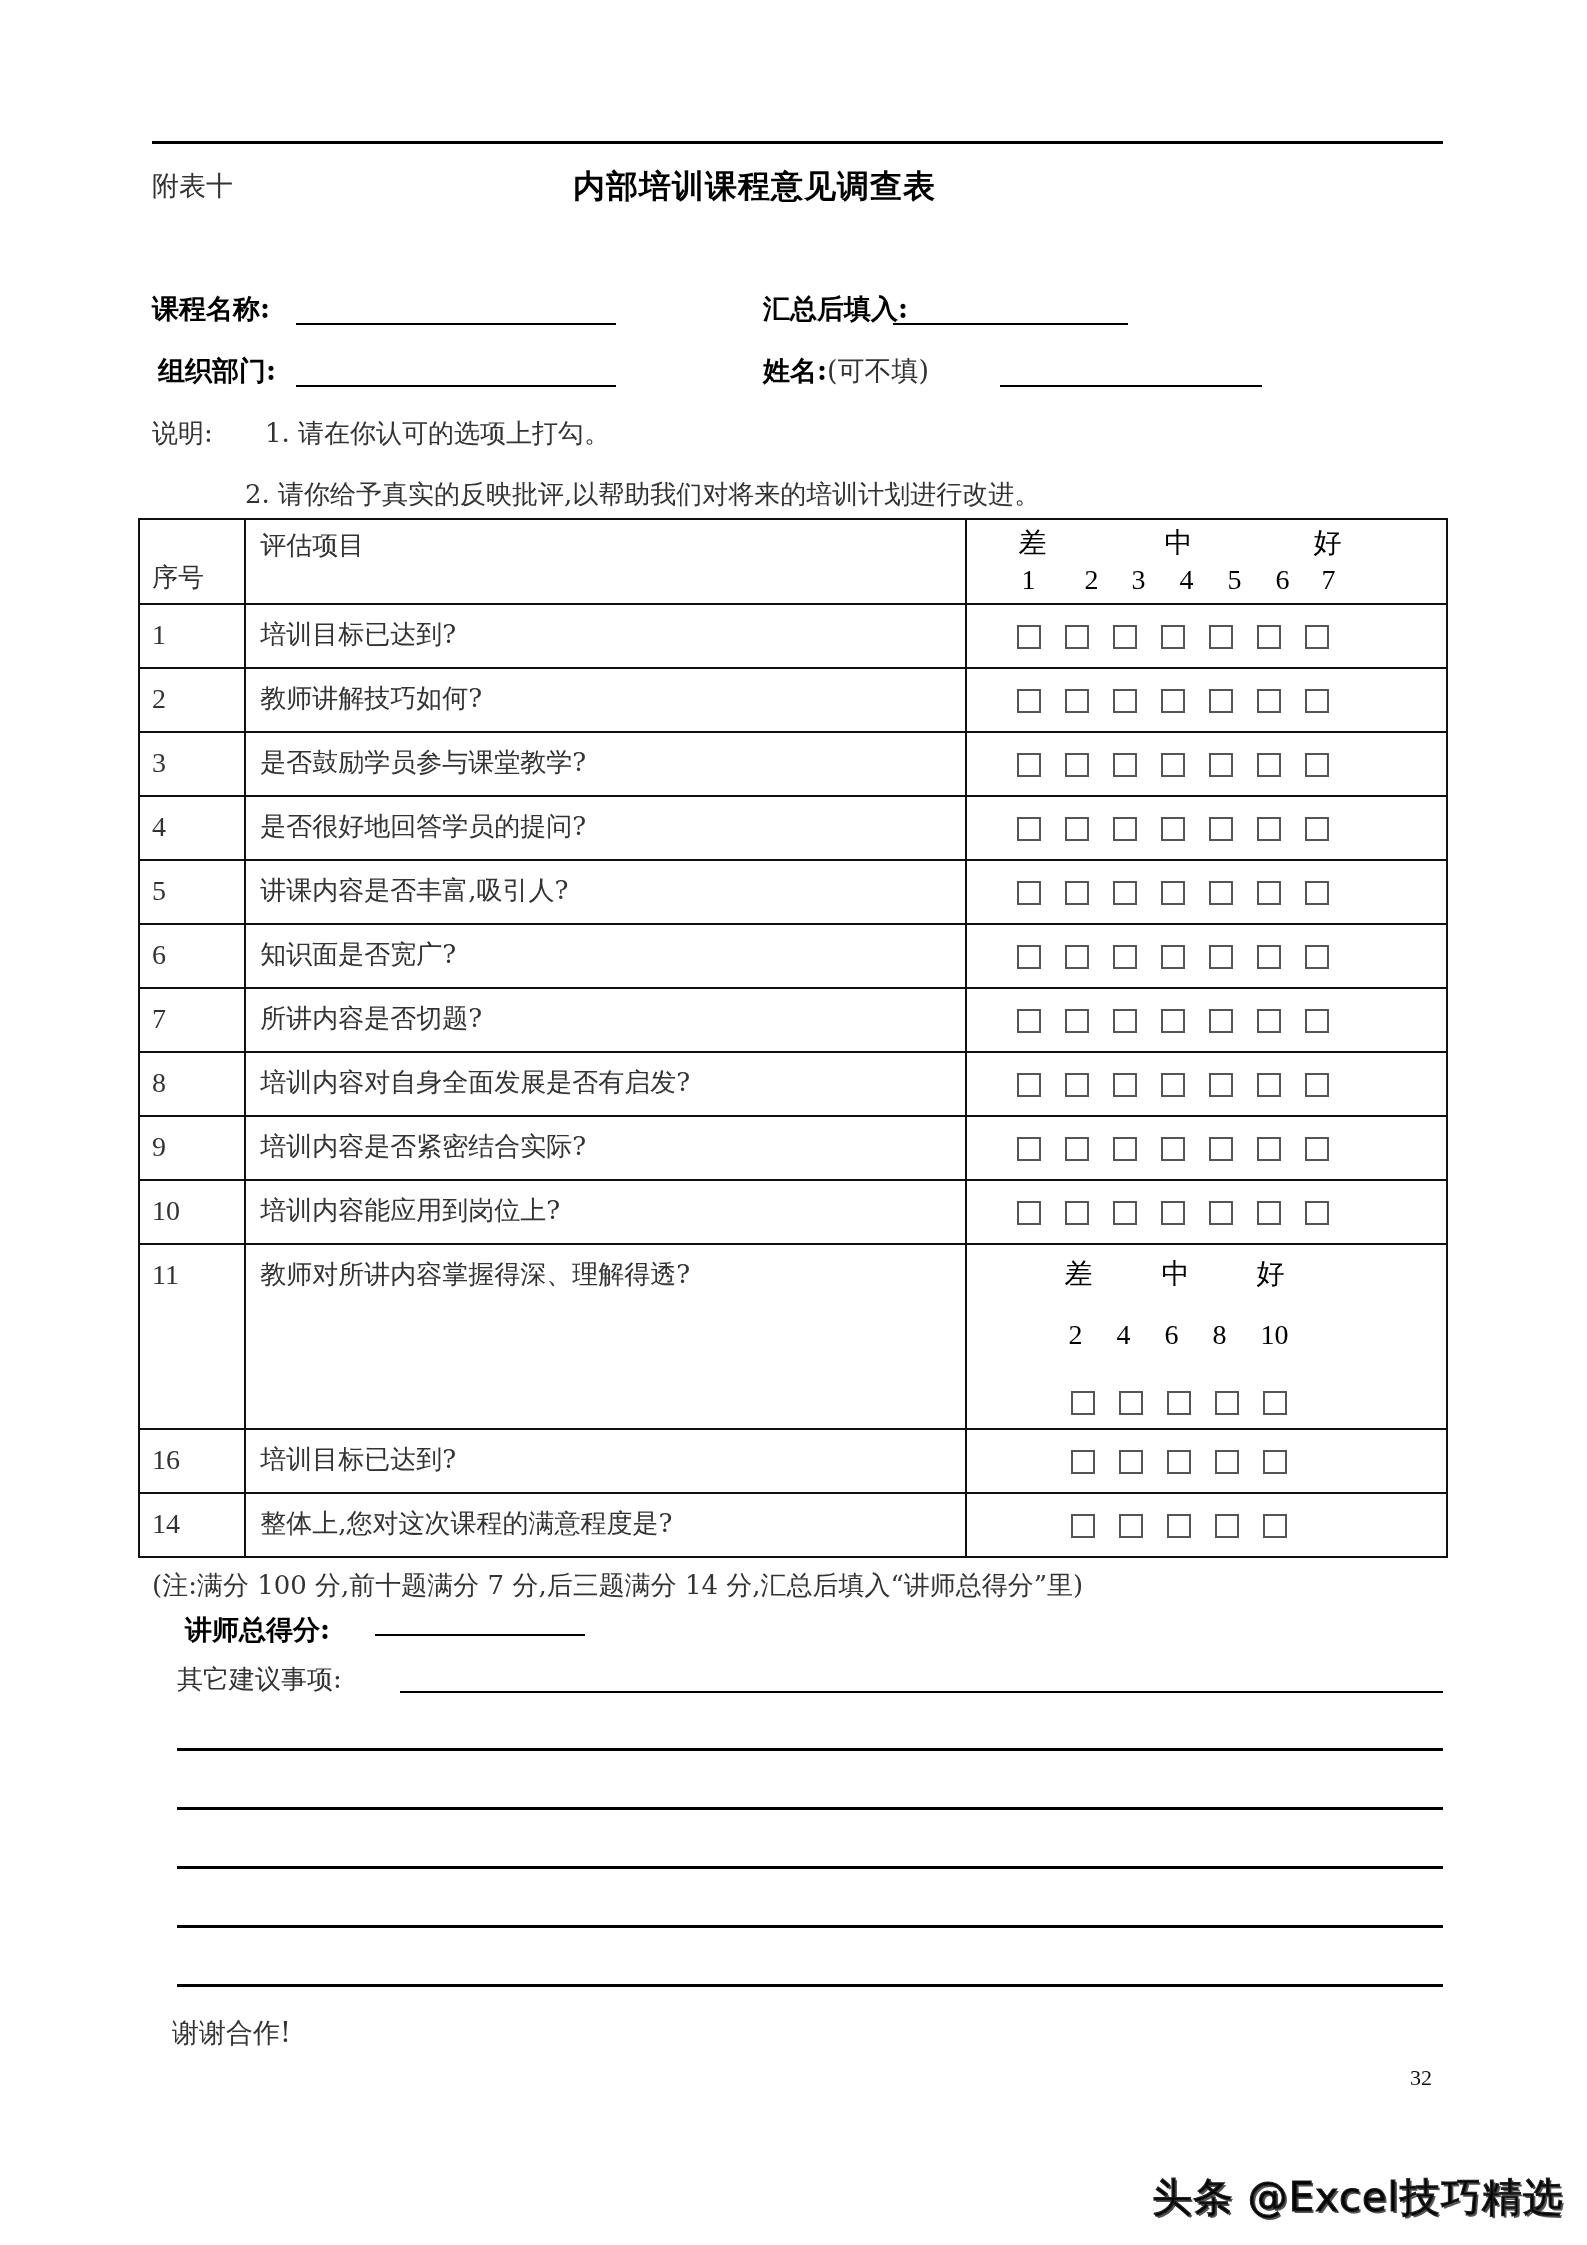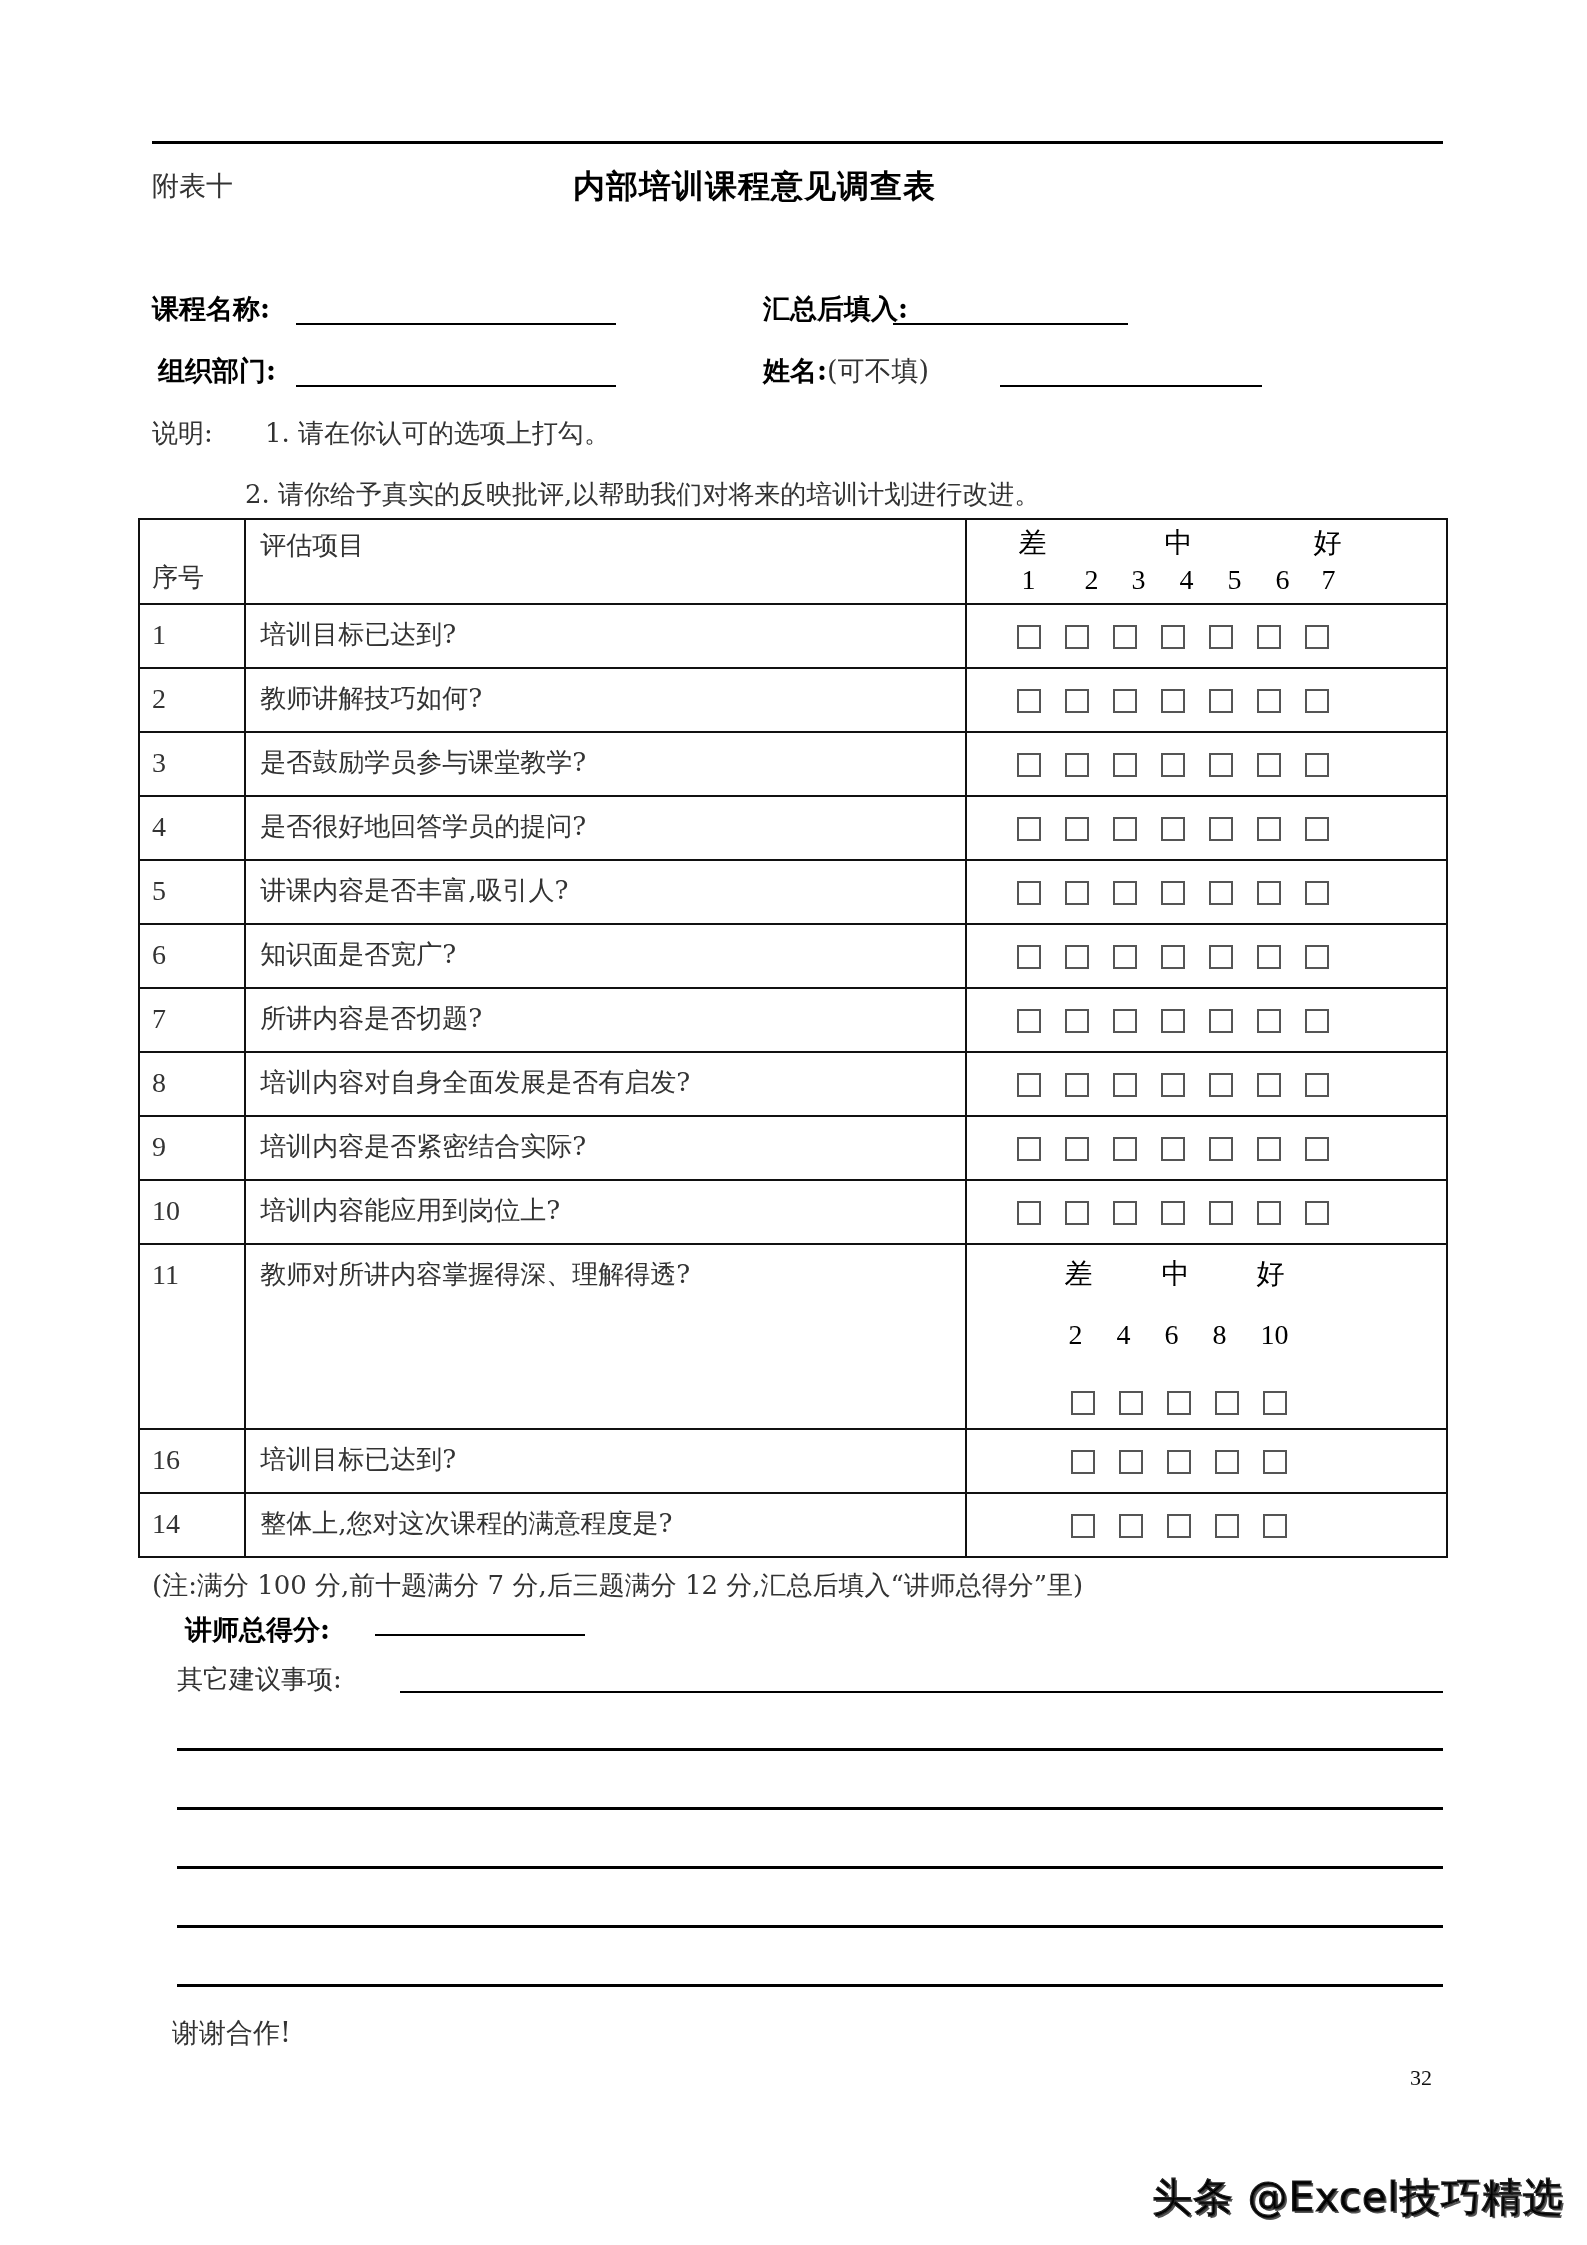--- a/index.html
+++ b/index.html
@@ -280,21 +280,21 @@
         <div class="box" style="left:152px;"></div>
         <div class="box" style="left:200px;"></div>
         <div class="box" style="left:248px;"></div>
         <div class="box" style="left:296px;"></div>
       </div>
     </td>
   </tr>
 </tbody>
   </table>
 
-<div class="abs note" style="left:152px;top:1568px;">(注:满分 100 分,前十题满分 7 分,后三题满分 12 分,汇总后填入“讲师总得分”里)</div>
+<div class="abs note" style="left:152px;top:1568px;">(注:满分 100 分,前十题满分 7 分,后三题满分 14 分,汇总后填入“讲师总得分”里)</div>
 <div class="abs field-label" style="left:185px;top:1612px;">讲师总得分:</div>
 <div class="uline" style="left:375px;top:1634px;width:210px;"></div>
 
 <div class="abs note" style="left:177px;top:1662px;">其它建议事项:</div>
 <div class="uline" style="left:400px;top:1691px;width:1043px;border-top-width:2px;"></div>
 <div class="long-line" style="top:1748px;"></div>
 <div class="long-line" style="top:1807px;"></div>
 <div class="long-line" style="top:1866px;"></div>
 <div class="long-line" style="top:1925px;"></div>
 <div class="long-line" style="top:1984px;"></div>

